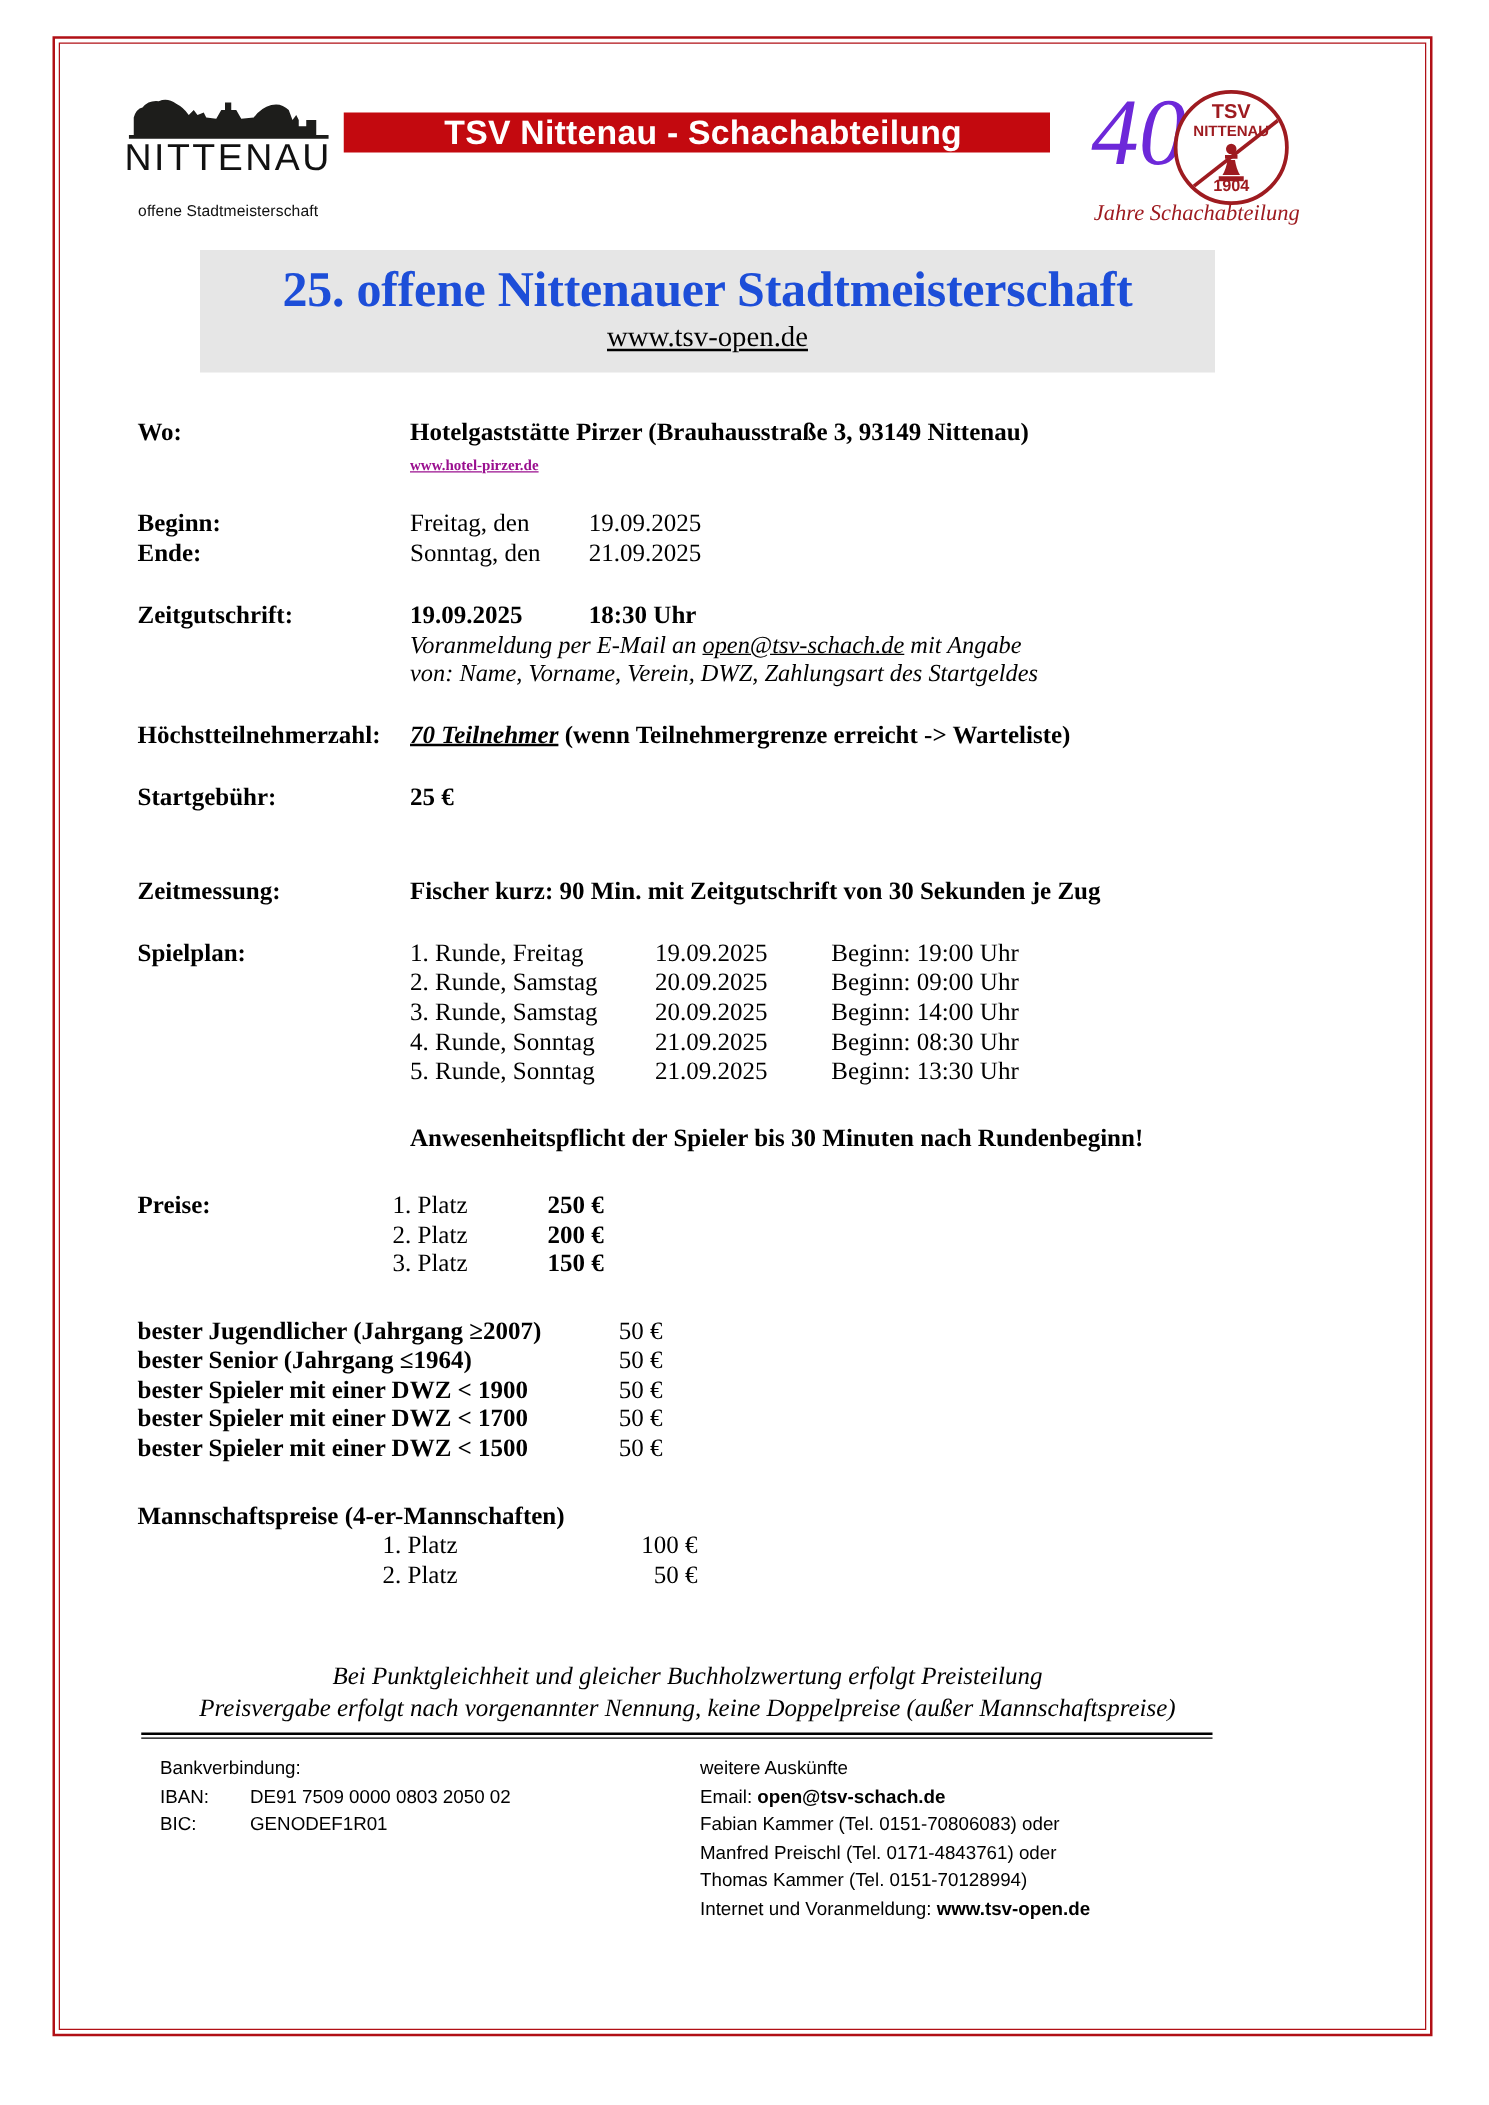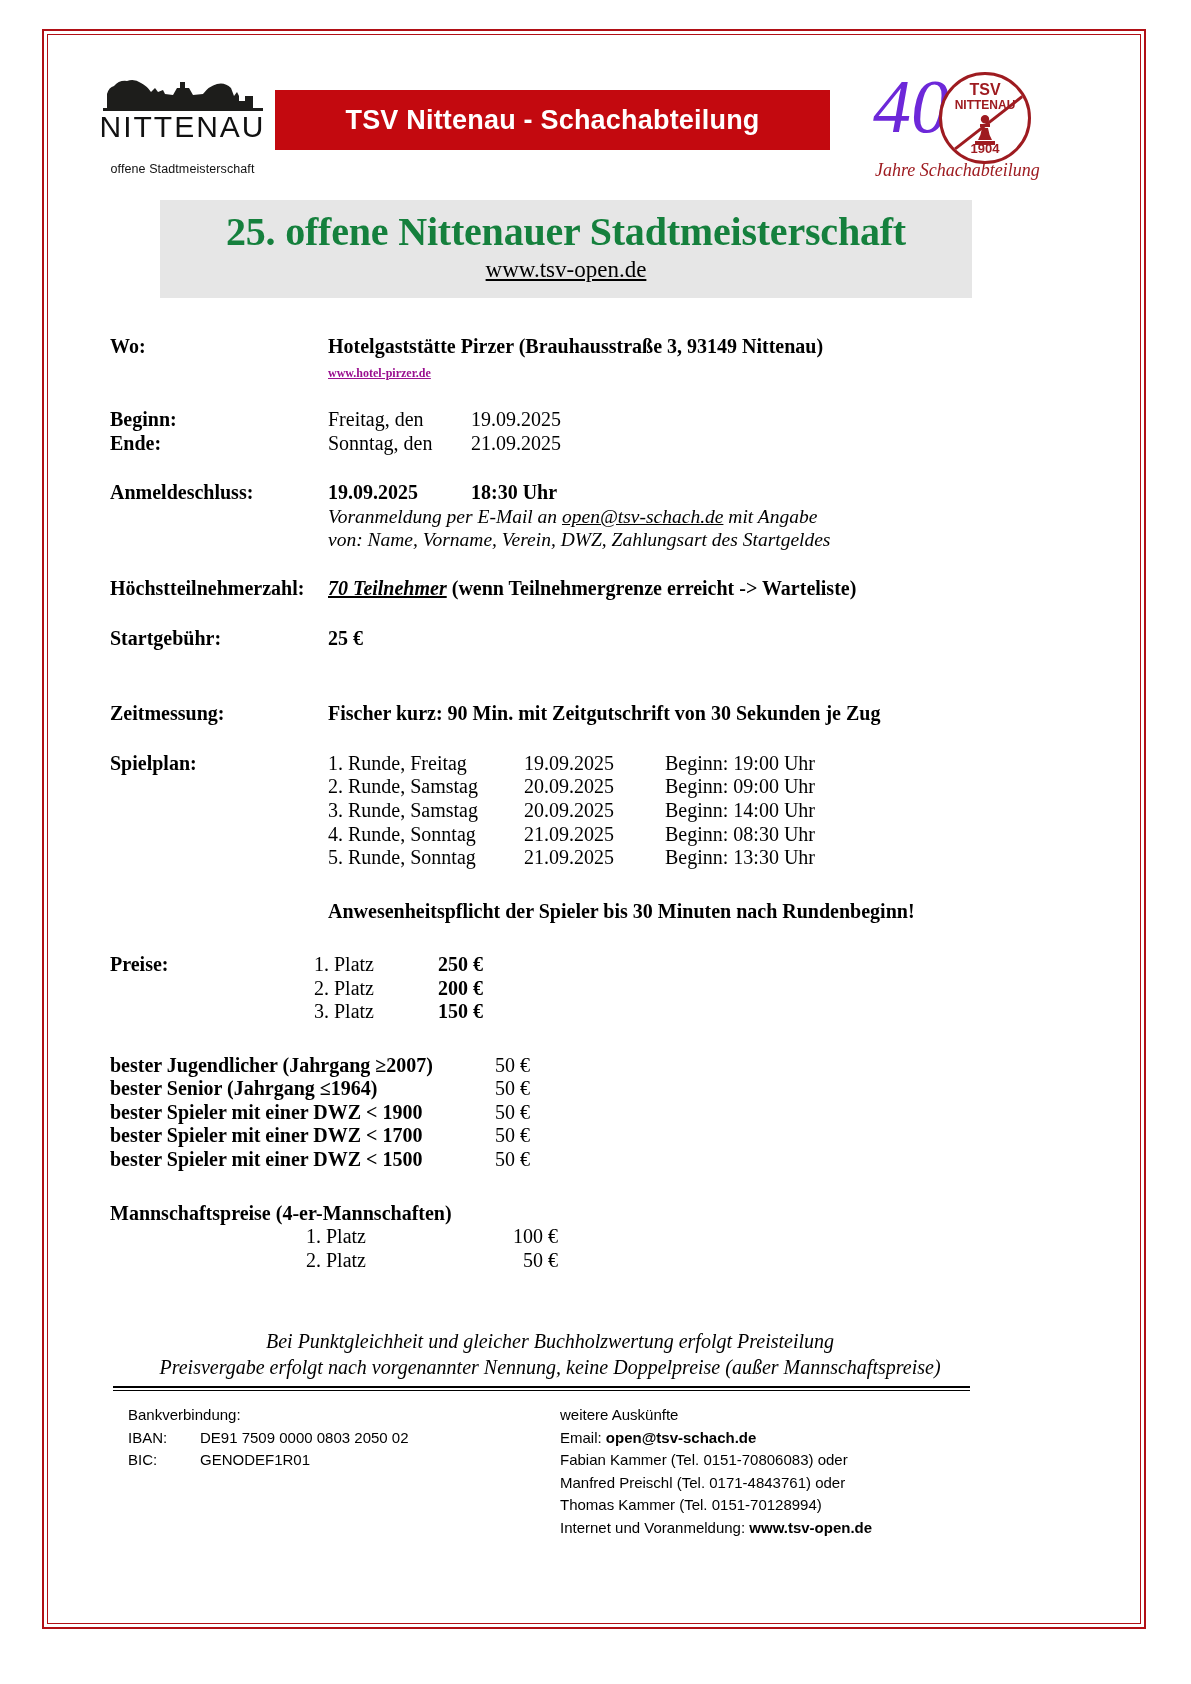--- a/index.html
+++ b/index.html
@@ -84,30 +84,31 @@
     color: #111;
     margin-top: 20px;
     letter-spacing: 0.1px;
   }
 
   .redbar {
     position: absolute;
     left: 205px;
     top: 28px;
     width: 555px;
-    height: 60px;
+    height: 32px;
     background: #c3090f;
     color: #ffffff;
     font-family: "Liberation Sans", sans-serif;
     font-weight: bold;
     font-size: 27px;
     display: flex;
     align-items: center;
     justify-content: center;
     letter-spacing: 0.2px;
+    padding-left: 10px;
   }
 
   .logo-right {
     position: absolute;
     left: 795px;
     top: 0px;
     width: 200px;
     height: 125px;
   }
   .logo-right .forty {
@@ -206,21 +207,21 @@
     background: #e6e6e6;
     text-align: center;
     box-sizing: border-box;
     padding-top: 9px;
   }
   .titlebox .t-main {
     font-family: "Liberation Serif", serif;
     font-weight: bold;
     font-size: 40px;
     line-height: 1.15;
-    color: #15803d;
+    color: #1d4ed8;
     letter-spacing: -0.2px;
   }
   .titlebox .t-sub {
     font-family: "Liberation Serif", serif;
     font-size: 23px;
     text-decoration: underline;
     margin-top: 2px;
     color: #000;
   }
 
@@ -399,21 +400,21 @@
         <div class="lbl">Ende:</div>
         <div class="val date-grid">
           <span class="d1">Sonntag, den</span>
           <span class="d2">21.09.2025</span>
         </div>
       </div>
 
       <div class="gap-26"></div>
 
       <div class="row">
-        <div class="lbl">Anmeldeschluss:</div>
+        <div class="lbl">Zeitgutschrift:</div>
         <div class="val">
           <div class="date-grid">
             <span class="d1 b">19.09.2025</span>
             <span class="d2 b">18:30 Uhr</span>
           </div>
           <div class="i sub-line"><span>Voranmeldung per E-Mail an </span><a class="u" style="color:#000" href="#">open@tsv-schach.de</a><span> mit Angabe</span></div>
           <div class="i sub-line">von: Name, Vorname, Verein, DWZ, Zahlungsart des Startgeldes</div>
         </div>
       </div>
 

